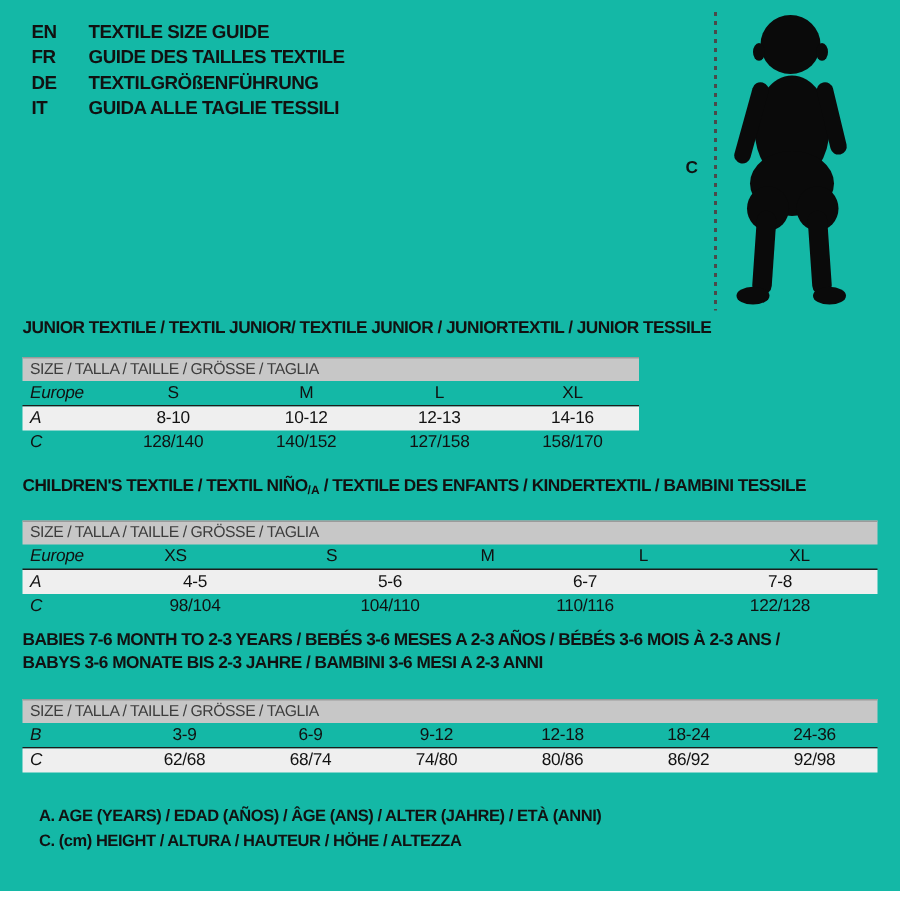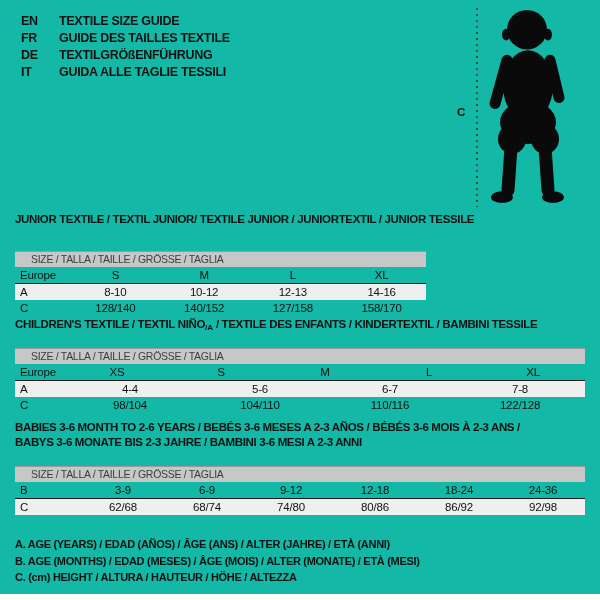--- a/index.html
+++ b/index.html
@@ -25,35 +25,35 @@
     font-weight:bold; font-size:11.5px; }
   .baby { position:absolute; left:486px; top:9px; }
 
   
   .section { position:absolute; left:15px; }
   .sec-0 { top:212px; width:411px; --c0:56px; }
   .sec-1 { top:317px; width:570px; --c0:50px; }
   .sec-2 { top:420px; width:570px; --c0:66px; }
   .sec-title { font-weight:bold; font-size:11.5px; line-height:14px; letter-spacing:-0.35px; white-space:nowrap; }
   .sec-2 .sec-title { line-height:15px; }
-  .sec-0 .titles { margin-bottom:25px; }
+  .sec-0 .titles { margin-bottom:12px; }
   .sec-1 .titles { margin-bottom:13px; }
   .sec-2 .titles { margin-bottom:16px; }
   .sub { font-size:8px; vertical-align:-2px; letter-spacing:0; }
 
   .size-header { background:var(--hdr); border-top:1px solid #9b9b9b; height:15px; line-height:15px;
-    padding-left:16px; font-size:10.5px; color:#3d3d3d; letter-spacing:-0.3px; }
+    padding-left:5px; font-size:10.5px; color:#3d3d3d; letter-spacing:-0.3px; }
   .trow { display:flex; height:16px; line-height:16px; font-size:11.5px; }
   .trow.shaded { background:var(--shade); }
-  .cell0 { width:var(--c0); padding-left:5px; box-sizing:border-box; }
+  .cell0 { width:var(--c0); padding-left:5px; box-sizing:border-box;font-style:italic; }
   .cellv { flex:1; text-align:center; }
   .divider { border-bottom:1.5px solid var(--div); }
 
   
-  .footnotes { position:absolute; left:15px; top:536px; }
+  .footnotes { position:absolute; left:26px; top:536px; }
   .footnote { height:16.5px; line-height:16.5px; font-weight:bold; font-size:11px;
     letter-spacing:-0.3px; white-space:nowrap; }
 </style>
 </head>
 <body>
 
 <div class="page">
 
   <div class="lang-block">
     <div class="lang-row">
@@ -135,37 +135,37 @@
             <span class="cell0">Europe</span>
             <span class="cellv">XS</span>
             <span class="cellv">S</span>
             <span class="cellv">M</span>
             <span class="cellv">L</span>
             <span class="cellv">XL</span>
           </div>
           <div class="divider"></div>
           <div class="trow shaded">
             <span class="cell0">A</span>
-            <span class="cellv">4-4</span>
+            <span class="cellv">4-5</span>
             <span class="cellv">5-6</span>
             <span class="cellv">6-7</span>
             <span class="cellv">7-8</span>
           </div>
           <div class="trow">
             <span class="cell0">C</span>
             <span class="cellv">98/104</span>
             <span class="cellv">104/110</span>
             <span class="cellv">110/116</span>
             <span class="cellv">122/128</span>
           </div>
         </div>
       </div>
       <div class="section sec-2">
         <div class="titles">
-          <div class="sec-title"><span>BABIES 3-6 MONTH TO 2-6 YEARS / BEBÉS 3-6 MESES A 2-3 AÑOS / BÉBÉS 3-6 MOIS À 2-3 ANS /</span></div>
+          <div class="sec-title"><span>BABIES 7-6 MONTH TO 2-3 YEARS / BEBÉS 3-6 MESES A 2-3 AÑOS / BÉBÉS 3-6 MOIS À 2-3 ANS /</span></div>
           <div class="sec-title"><span>BABYS 3-6 MONATE BIS 2-3 JAHRE / BAMBINI 3-6 MESI A 2-3 ANNI</span></div>
         </div>
         <div class="size-table">
           <div class="size-header">SIZE / TALLA / TAILLE / GRÖSSE / TAGLIA</div>
           <div class="trow">
             <span class="cell0">B</span>
             <span class="cellv">3-9</span>
             <span class="cellv">6-9</span>
             <span class="cellv">9-12</span>
             <span class="cellv">12-18</span>
@@ -181,17 +181,16 @@
             <span class="cellv">80/86</span>
             <span class="cellv">86/92</span>
             <span class="cellv">92/98</span>
           </div>
         </div>
       </div>
     </div>
 
   <div class="footnotes">
     <div class="footnote">A. AGE (YEARS) / EDAD (AÑOS) / ÂGE (ANS) / ALTER (JAHRE) / ETÀ (ANNI)</div>
-    <div class="footnote">B. AGE (MONTHS) / EDAD (MESES) / ÂGE (MOIS) / ALTER (MONATE) / ETÀ (MESI)</div>
     <div class="footnote">C. (cm) HEIGHT / ALTURA / HAUTEUR / HÖHE / ALTEZZA</div>
   </div>
 
 </div>
 
 </body></html>

